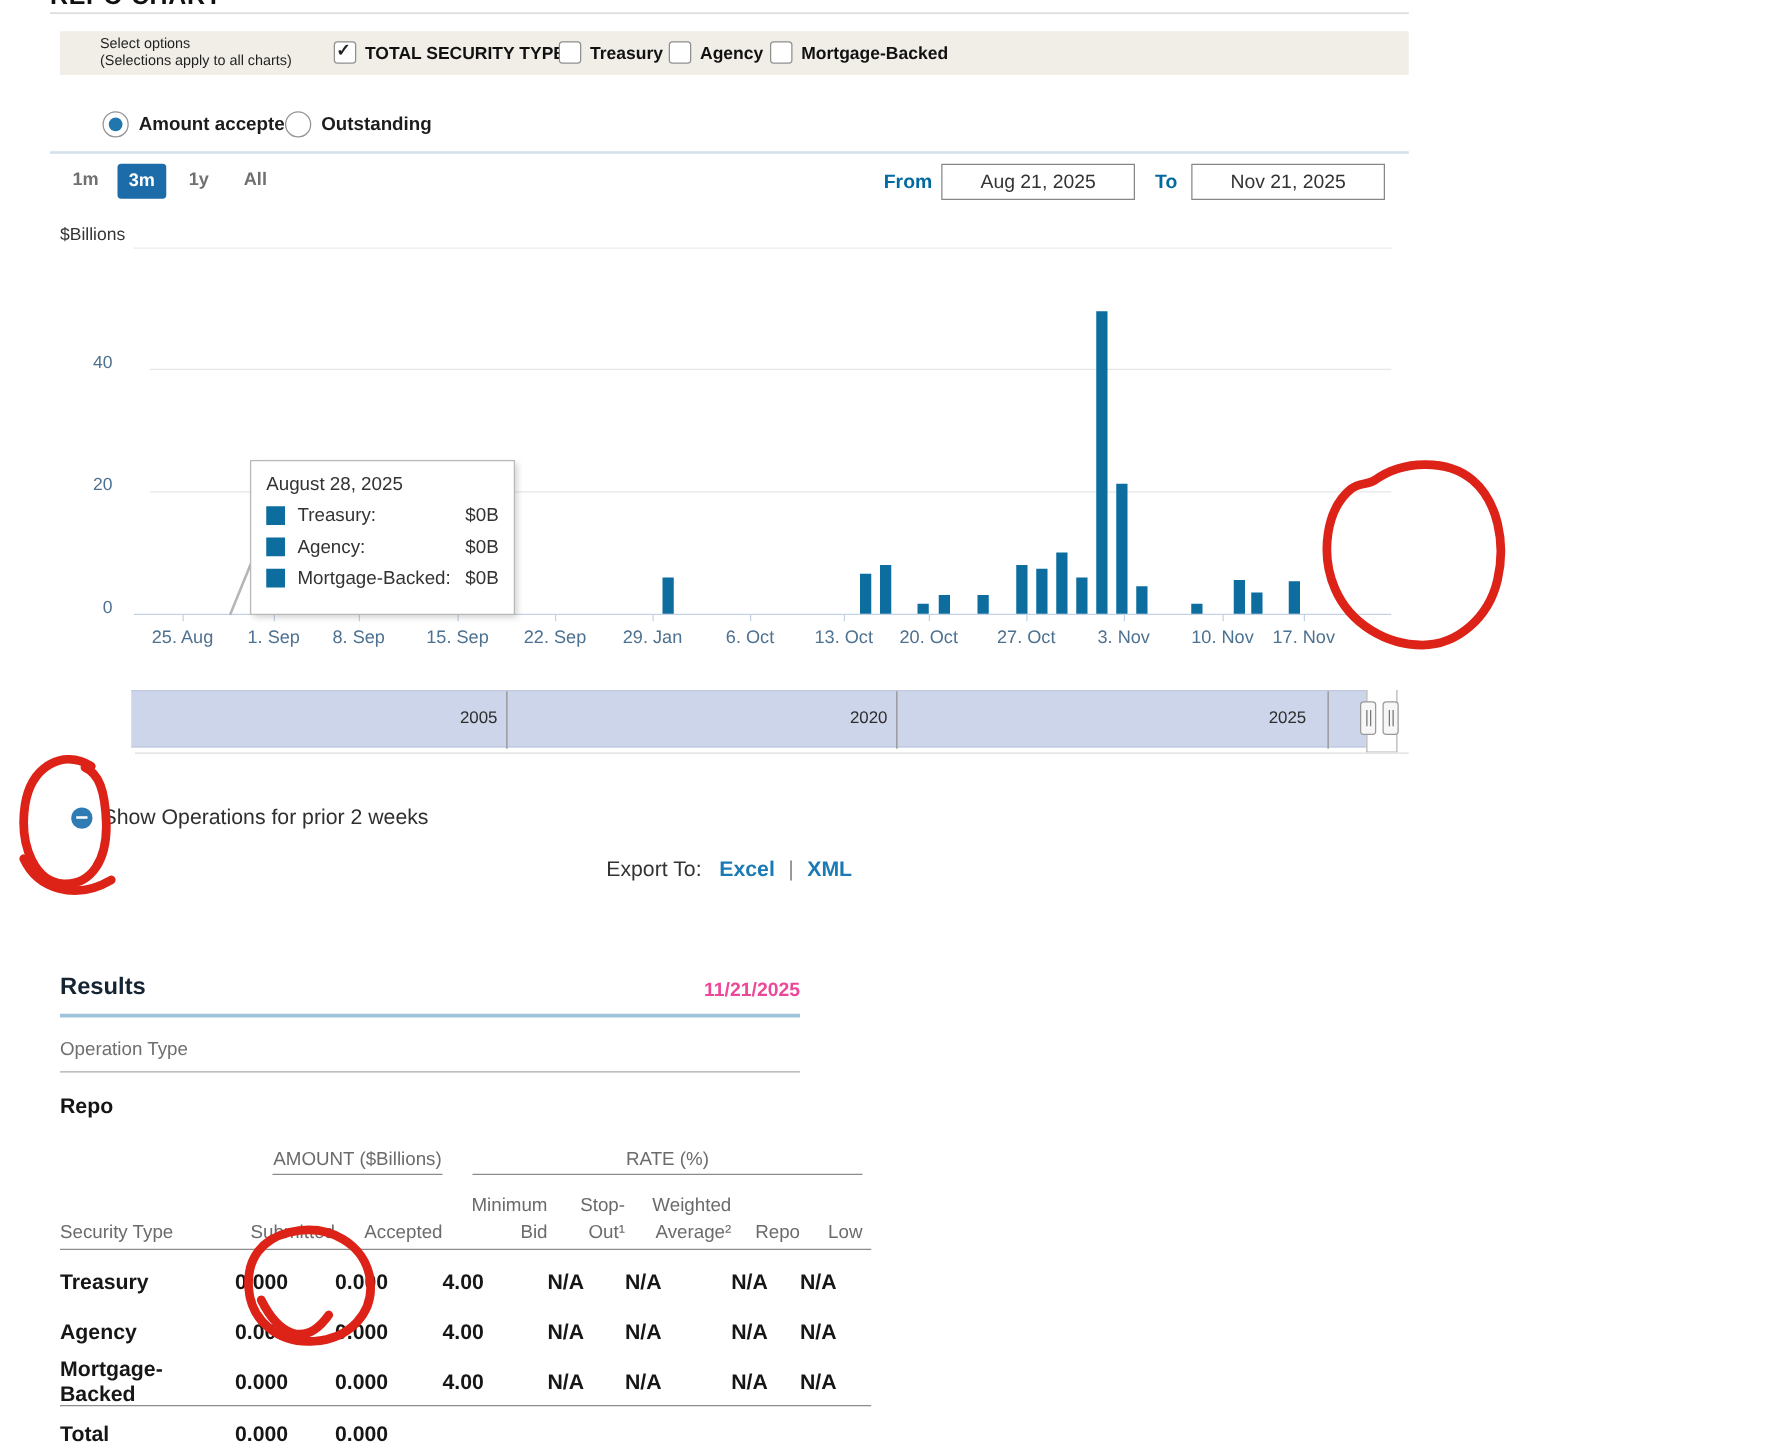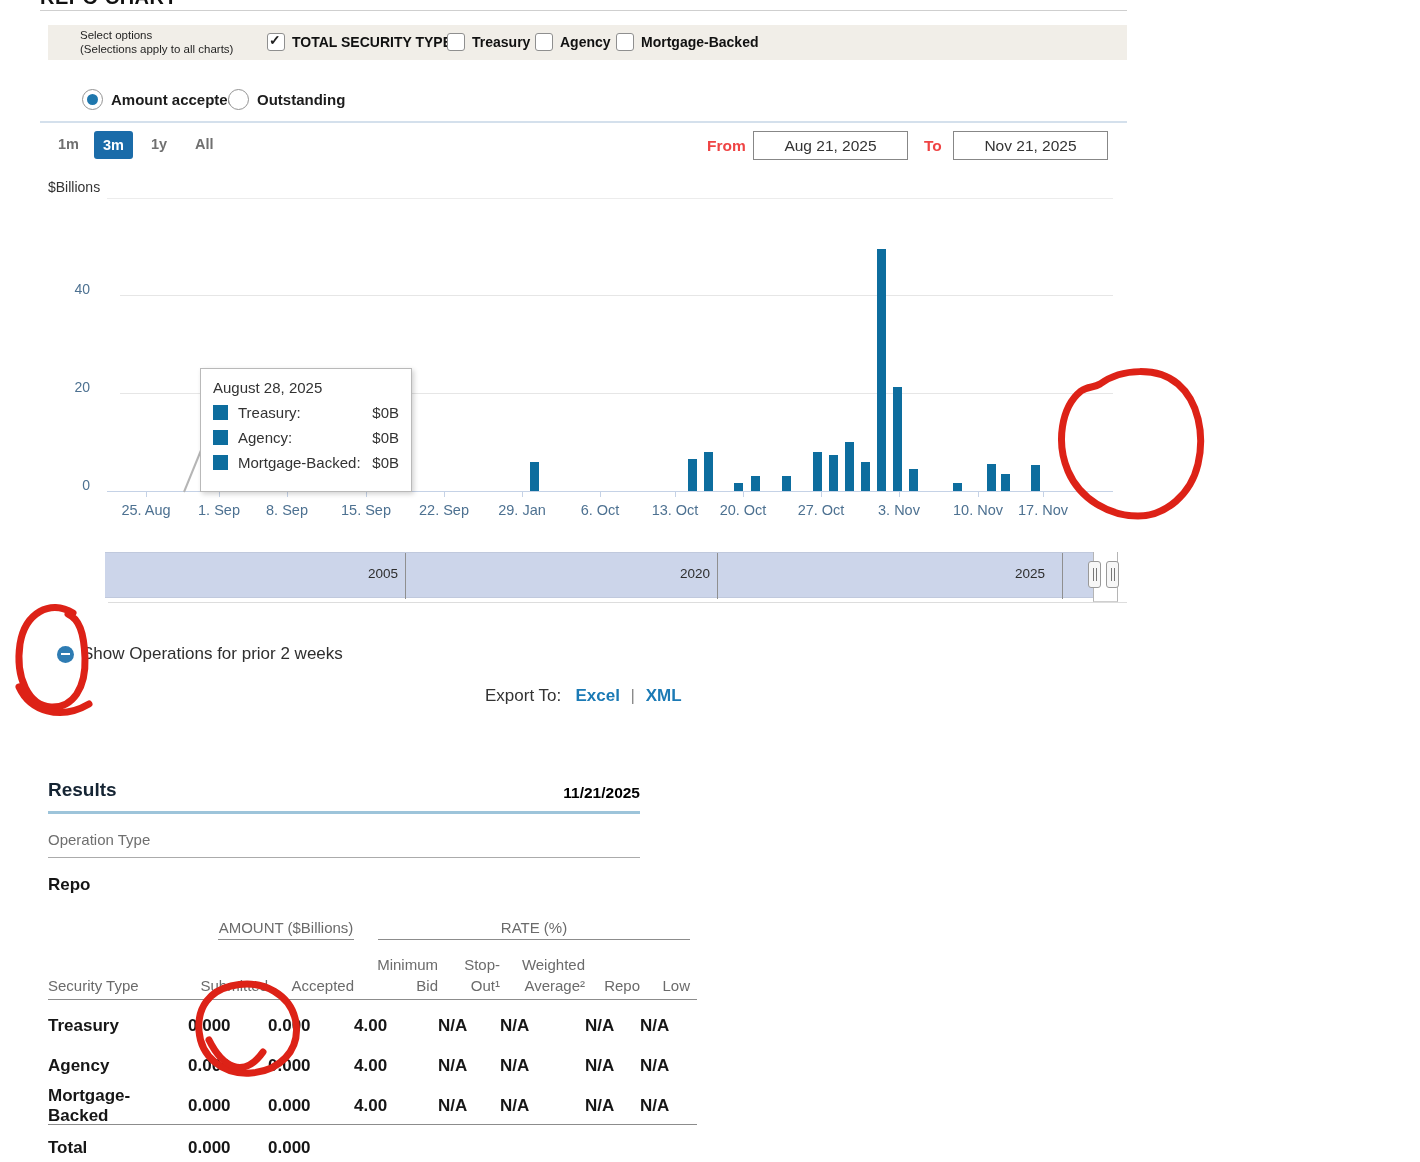--- a/index.html
+++ b/index.html
@@ -21,21 +21,21 @@
 
   
   .radiogroup{position:absolute;display:flex;align-items:center;gap:8px;cursor:pointer;}
   .radio{width:19px;height:19px;border:1.5px solid #949494;border-radius:50%;background:#fff;display:flex;align-items:center;justify-content:center;flex:0 0 auto;}
   .radio .dot{width:11px;height:11px;border-radius:50%;background:#1f77ad;}
   .radiolabel{font-size:15px;font-weight:bold;color:#1c1c1c;white-space:nowrap;}
 
   
   .rbtn{position:absolute;font-size:14.5px;font-weight:600;color:#707070;cursor:pointer;}
   #btn-3m{left:94px;top:131px;width:39px;height:28px;background:#1b6ca9;color:#fff;border-radius:3px;display:flex;align-items:center;justify-content:center;}
-  .datelabel{position:absolute;font-size:15.5px;font-weight:bold;color:#ef4444;}
+  .datelabel{position:absolute;font-size:15.5px;font-weight:bold;color:#0369a1;}
   .datebox{position:absolute;width:155px;height:29px;border:1px solid #878787;background:#fff;display:flex;align-items:center;justify-content:center;font-size:15.5px;color:#333;box-sizing:border-box;cursor:text;}
 
   
   .yt{position:absolute;width:40px;text-align:right;font-size:14px;color:#4d7191;}
   .xt{position:absolute;width:70px;text-align:center;font-size:14.5px;color:#4d7191;top:502px;}
   .tickmark{position:absolute;width:1px;height:5px;background:#c5d2e6;top:492px;}
   .bar{position:absolute;width:9px;background:#0d6d9e;}
 
   
   #tooltip{position:absolute;left:200px;top:368px;width:212px;height:124px;background:#fff;border:1px solid #b9b9b9;box-shadow:2px 2px 5px rgba(0,0,0,.18);z-index:20;padding:10px 12px;box-sizing:border-box;}
@@ -58,21 +58,21 @@
   .minus-icon i{display:block;width:9px;height:2px;background:#fff;}
   #showops .lbl{font-size:17px;color:#2f2f2f;}
 
   
   #export{position:absolute;left:485px;top:686px;font-size:17px;color:#333;}
   #export .lnk{color:#1b7ab5;font-weight:bold;cursor:pointer;}
   #export .sep{color:#8a8a8a;padding:0 6px;}
 
   
   #results-title{position:absolute;left:48px;top:779px;font-size:19px;font-weight:bold;color:#152433;}
-  #results-date{position:absolute;left:500px;top:784px;width:140px;text-align:right;font-size:15.5px;font-weight:bold;color:#000000;}
+  #results-date{position:absolute;left:500px;top:784px;width:140px;text-align:right;font-size:15.5px;font-weight:bold;color:#ec4899;}
   #results-underline{position:absolute;left:48px;top:811px;width:592px;height:3px;background:#9dc4da;}
   #optype{position:absolute;left:48px;top:831px;font-size:15px;color:#6f6f6f;}
   #optype-line{position:absolute;left:48px;top:857px;width:592px;height:1px;background:#ababab;}
   #repo-label{position:absolute;left:48px;top:875px;font-size:17px;font-weight:bold;color:#151515;}
 
   
   .gh{position:absolute;top:919px;text-align:center;font-size:15px;color:#6b6b6b;}
   .gh-line{position:absolute;top:939px;height:1px;background:#8c8c8c;}
   .th{position:absolute;top:952px;height:44px;display:flex;flex-direction:column;justify-content:flex-end;font-size:15px;color:#6b6b6b;line-height:21px;text-align:right;}
   .th.left{text-align:left;}

